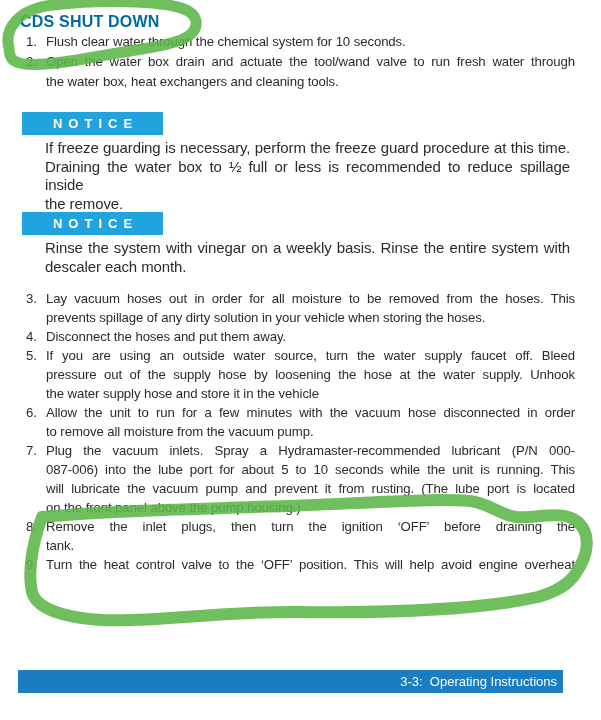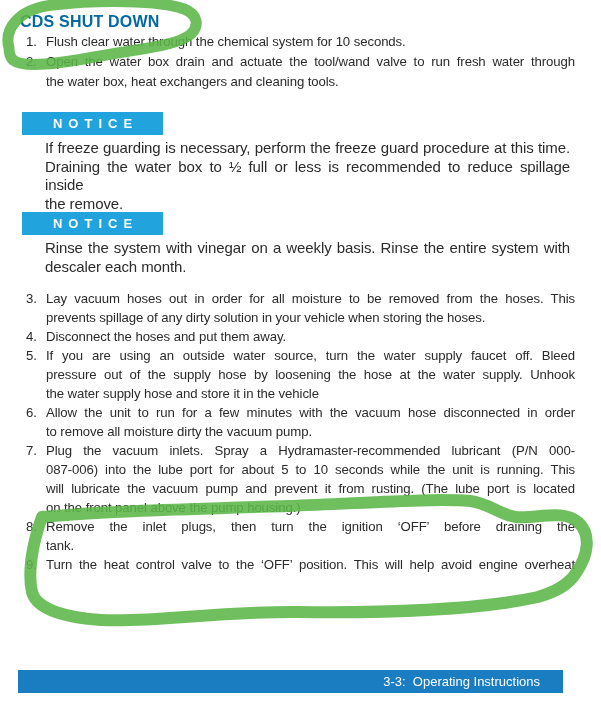--- a/index.html
+++ b/index.html
@@ -33,21 +33,21 @@
   #notice-badge-2{top:212px;}
   .notice-body{position:absolute;left:45px;width:525px;}
   #notice-body-1{top:139px;}
   #notice-body-2{top:239px;}
   .notice-body .ln{font-size:15px;line-height:18.5px;}
   .footer-bar{
     position:absolute;left:18px;top:670px;width:545px;height:23px;
     background:#1a7cc1;display:flex;align-items:center;justify-content:flex-end;
   }
   .footer-label{
-    color:#ffffff;font-size:13px;padding-right:23px;white-space:pre;
+    color:#ffffff;font-size:13px;padding-right:6px;white-space:pre;
   }
   .marker-overlay{
     position:absolute;left:0;top:0;width:601px;height:720px;
     pointer-events:none;z-index:5;
   }
   .marker-overlay path{
     fill:none;stroke:#5bb648;stroke-linecap:round;stroke-linejoin:round;opacity:0.88;
   }
 </style>
 </head>
@@ -111,21 +111,21 @@
           <div class="ln">If you are using an outside water source, turn the water supply faucet off. Bleed</div>
           <div class="ln">pressure out of the supply hose by loosening the hose at the water supply. Unhook</div>
           <div class="ln last">the water supply hose and store it in the vehicle</div>
         </div>
       </div>
 
       <div class="li">
         <span class="num">6.</span>
         <div class="txt">
           <div class="ln">Allow the unit to run for a few minutes with the vacuum hose disconnected in order</div>
-          <div class="ln last">to remove all moisture dirty the vacuum pump.</div>
+          <div class="ln last">to remove all moisture from the vacuum pump.</div>
         </div>
       </div>
 
       <div class="li">
         <span class="num">7.</span>
         <div class="txt">
           <div class="ln">Plug the vacuum inlets. Spray a Hydramaster-recommended lubricant (P/N 000-</div>
           <div class="ln">087-006) into the lube port for about 5 to 10 seconds while the unit is running. This</div>
           <div class="ln">will lubricate the vacuum pump and prevent it from rusting. (The lube port is located</div>
           <div class="ln last">on the front panel above the pump housing.)</div>

